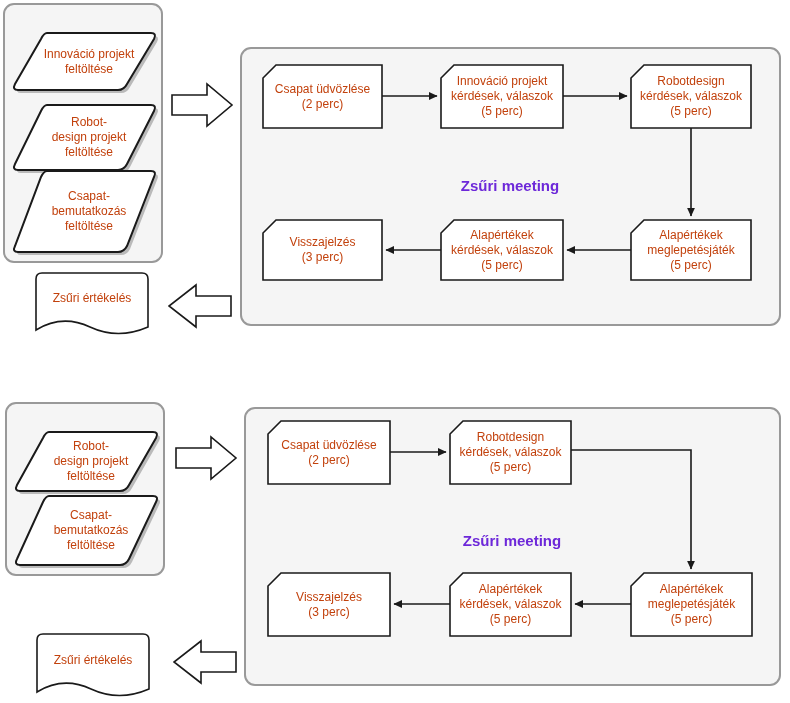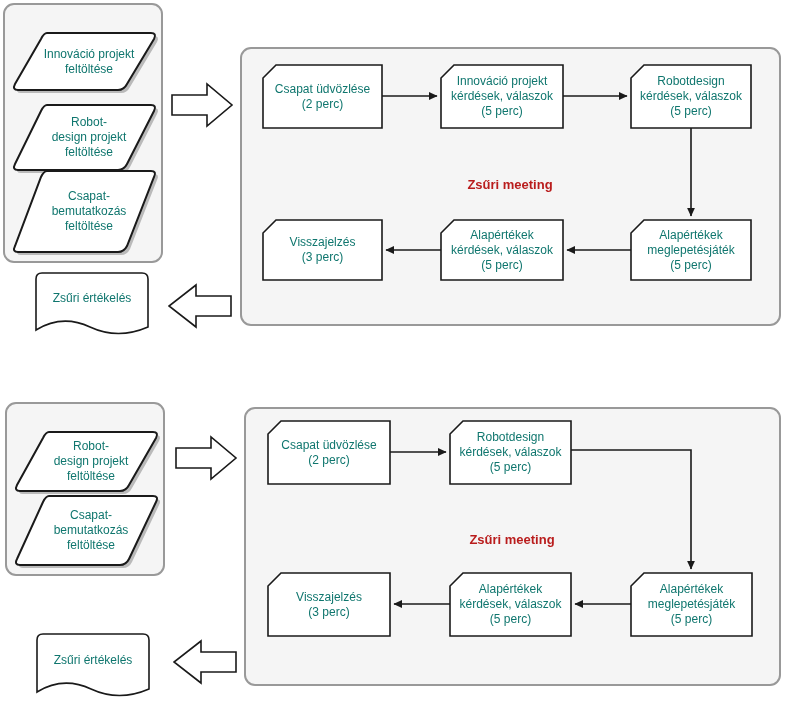--- a/index.html
+++ b/index.html
@@ -13,32 +13,32 @@
   .panel-fill{fill:#f5f5f5;stroke:#999999;stroke-width:2;}
   .shape-fill{fill:#ffffff;stroke:#1a1a1a;stroke-width:2;}
   .shape-thin{fill:#ffffff;stroke:#1a1a1a;stroke-width:1.6;}
   .shadow{fill:#9a9a9a;opacity:.65;}
   .conn{stroke:#1a1a1a;stroke-width:1.6;fill:none;}
   .txt{
     position:absolute;
     text-align:center;
     font-size:12px;
     line-height:15px;
-    color:#0f766e;
+    color:#c2410c;
     white-space:pre-line;
     display:flex;
     align-items:center;
     justify-content:center;
     pointer-events:none;
   }
   .meeting-label{
     position:absolute;
-    font-size:13px;
+    font-size:15px;
     font-weight:bold;
-    color:#b91c1c;
+    color:#6d28d9;
     text-align:center;
     width:200px;
   }
 </style>
 </head>
 <body>
 
 <div id="stage">
 
   <svg class="layer" viewBox="0 0 790 703">

